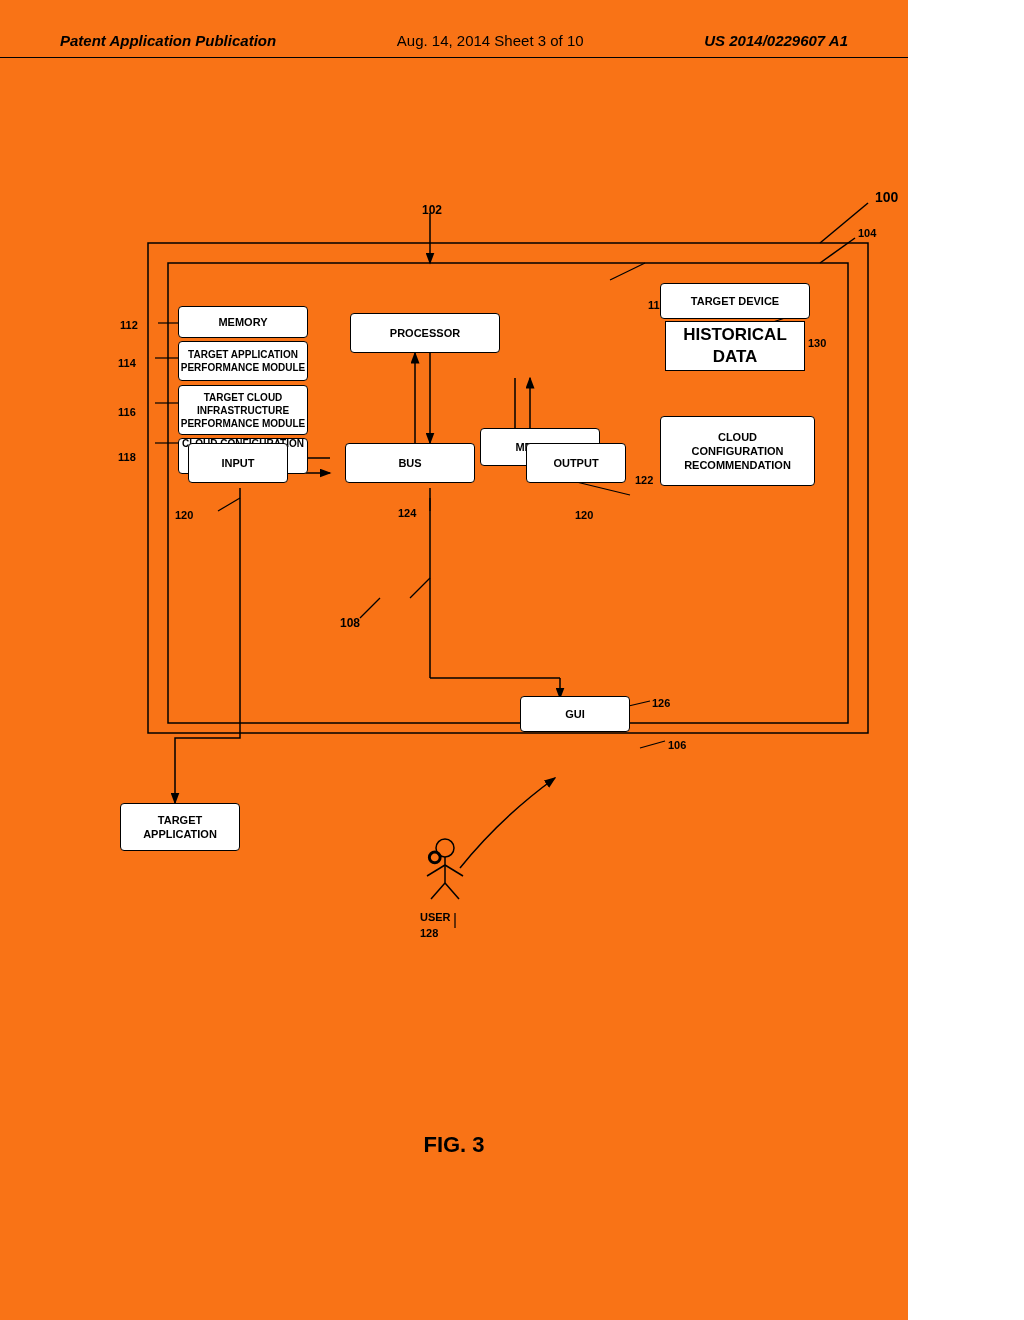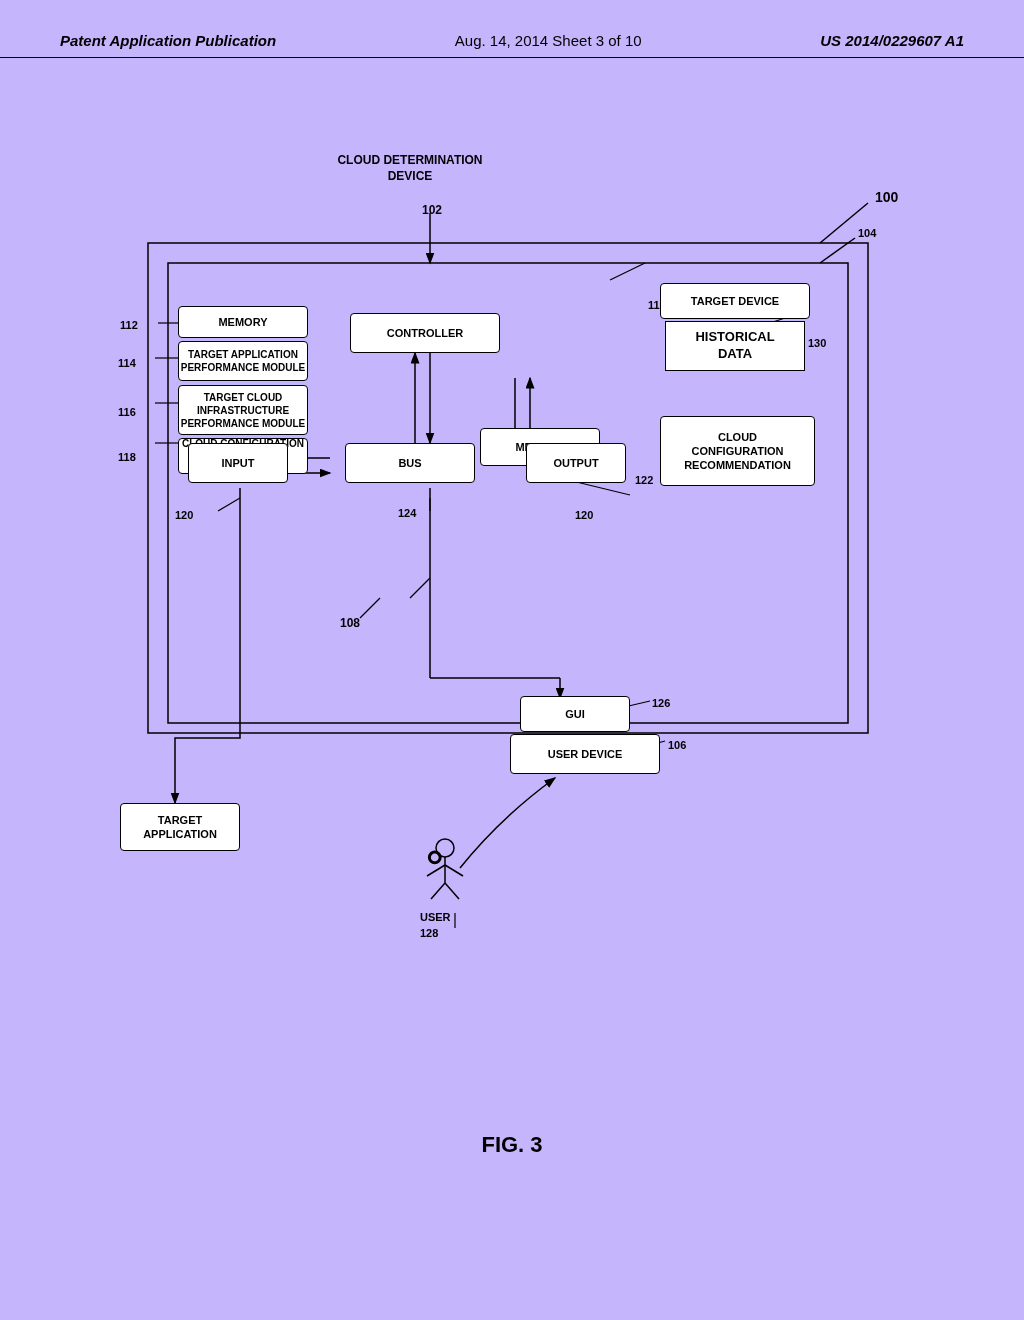--- a/index.html
+++ b/index.html
@@ -5,23 +5,23 @@
     * { box-sizing: border-box; margin: 0; padding: 0; }
     body {
       background: #fff;
       font-family: Arial, sans-serif;
       width: 1024px;
       min-height: 1320px;
       position: relative;
       overflow: hidden;
     }
     .page {
-      width: 1024px;
+      width: 908px;
       min-height: 1320px;
-      background: #c4b5fd;
+      background: #f97316;
       position: relative;
     }
     
     .header {
       display: flex;
       justify-content: space-between;
       align-items: flex-start;
       padding: 32px 60px 0 60px;
       border-bottom: 1px solid #000;
       padding-bottom: 8px;
@@ -179,24 +179,20 @@
 
       <line x1="430" y1="440" x2="430" y2="453" stroke="#000" stroke-width="1.2"></line>
 
       <defs>
         <marker id="arrowhead" markerWidth="8" markerHeight="6" refX="7" refY="3" orient="auto">
           <polygon points="0 0, 8 3, 0 6" fill="#000"></polygon>
         </marker>
       </defs>
     </svg>
 
-    <div class="label" style="top:95px; left:310px; width:200px; text-align:center; font-size:12px;">
-      <span style="white-space:pre-line;">CLOUD DETERMINATION
-DEVICE</span>
-    </div>
 
     <div class="label" style="top:145px; left:422px; font-size:12px;">102</div>
 
     <div class="label" style="top:130px; left:875px; font-size:14px; font-weight:bold;">100</div>
 
 
     <div class="label" style="top:208px; left:648px; font-size:11px;margin-top:32px;">110</div>
 
     <div class="label" style="top:168px; left:858px; font-size:11px;">104</div>
 
@@ -222,30 +218,30 @@
     <div class="label" style="top:347px; left:118px; font-size:11px;">116</div>
 
     <div class="box box-rounded" style="top:380px; left:178px; width:130px; height:36px; font-size:10px;">
       <span style="white-space:pre-line;">CLOUD CONFIGURATION
 DETERMINATION MODULE</span>
     </div>
 
     <div class="label" style="top:392px; left:118px; font-size:11px;">118</div>
 
     <div class="box box-rounded" style="top:255px; left:350px; width:150px; height:40px; font-size:11px;">
-      <span>CONTROLLER</span>
+      <span>PROCESSOR</span>
     </div>
 
     <div class="box box-rounded" style="top:225px; left:660px; width:150px; height:36px; font-size:11px;">
       <span>TARGET DEVICE</span>
     </div>
 
     <div class="label" style="top:278px; left:808px; font-size:11px;">130</div>
 
-    <div class="box" style="top:263px; left:665px; width:140px; height:50px; font-size:13px; border-width:1px;">
+    <div class="box" style="top:263px; left:665px; width:140px; height:50px; font-size:17px; border-width:1px;">
       <span style="white-space:pre-line;">HISTORICAL
 DATA</span>
     </div>
 
     <div class="box box-rounded" style="top:370px; left:480px; width:120px; height:38px; font-size:11px;">
       <span>MEMORY</span>
     </div>
 
     <div class="label" style="top:415px; left:635px; font-size:11px;">122</div>
 
@@ -274,23 +270,20 @@
     </div>
 
     <div class="label" style="top:558px; left:340px; font-size:12px; font-weight:bold;">108</div>
 
     <div class="box box-rounded" style="top:638px; left:520px; width:110px; height:36px; font-size:11px;">
       <span>GUI</span>
     </div>
 
     <div class="label" style="top:638px; left:652px; font-size:11px;">126</div>
 
-    <div class="box box-rounded" style="top:676px; left:510px; width:150px; height:40px; font-size:11px;">
-      <span>USER DEVICE</span>
-    </div>
 
     <div class="label" style="top:680px; left:668px; font-size:11px;">106</div>
 
     <div class="box box-rounded" style="top:745px; left:120px; width:120px; height:48px; font-size:11px;">
       <span style="white-space:pre-line;">TARGET
 APPLICATION</span>
     </div>
 
     <div class="person-icon" style="top:780px; left:418px; font-size:40px;">
       ⚬

